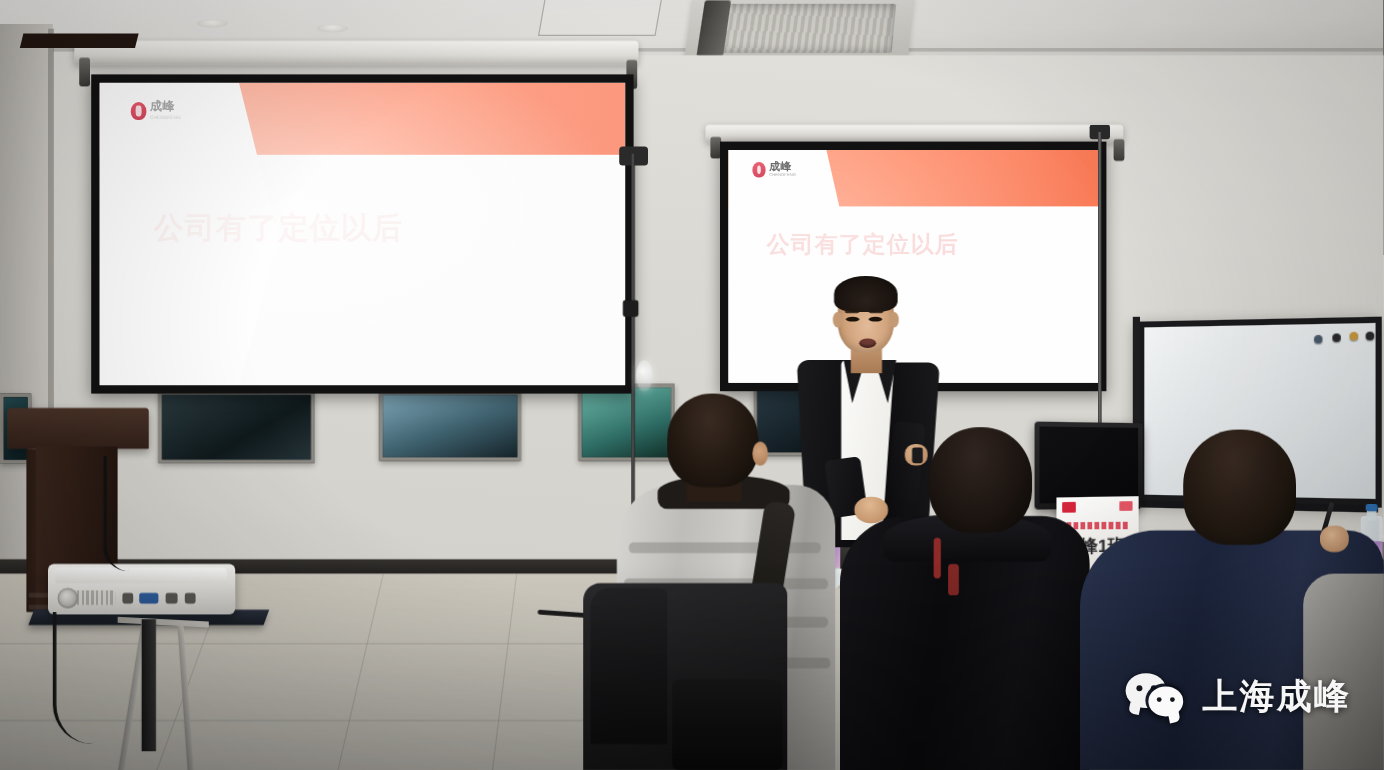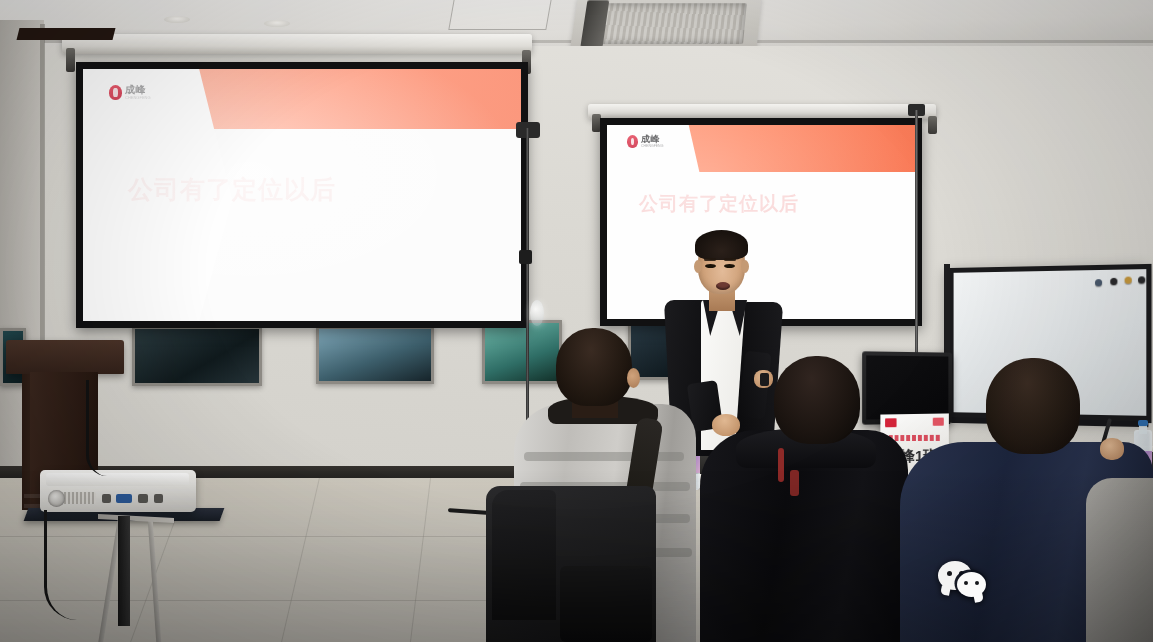--- a/index.html
+++ b/index.html
@@ -840,15 +840,16 @@
 
   <div class="watermark">
     <div class="wechat-icon">
       <div class="wc-bubble-big"></div>
       <div class="wc-eye" style="left:9px;top:10px;"></div>
       <div class="wc-eye" style="left:21px;top:10px;"></div>
       <div class="wc-bubble-small"></div>
       <div class="wc-eye" style="left:26px;top:20px;width:4px;height:4px;"></div>
       <div class="wc-eye" style="left:37px;top:20px;width:4px;height:4px;"></div>
     </div>
+    <div class="wm-text">上海成峰</div>
   </div>
 
 </div>
 
 </body></html>

